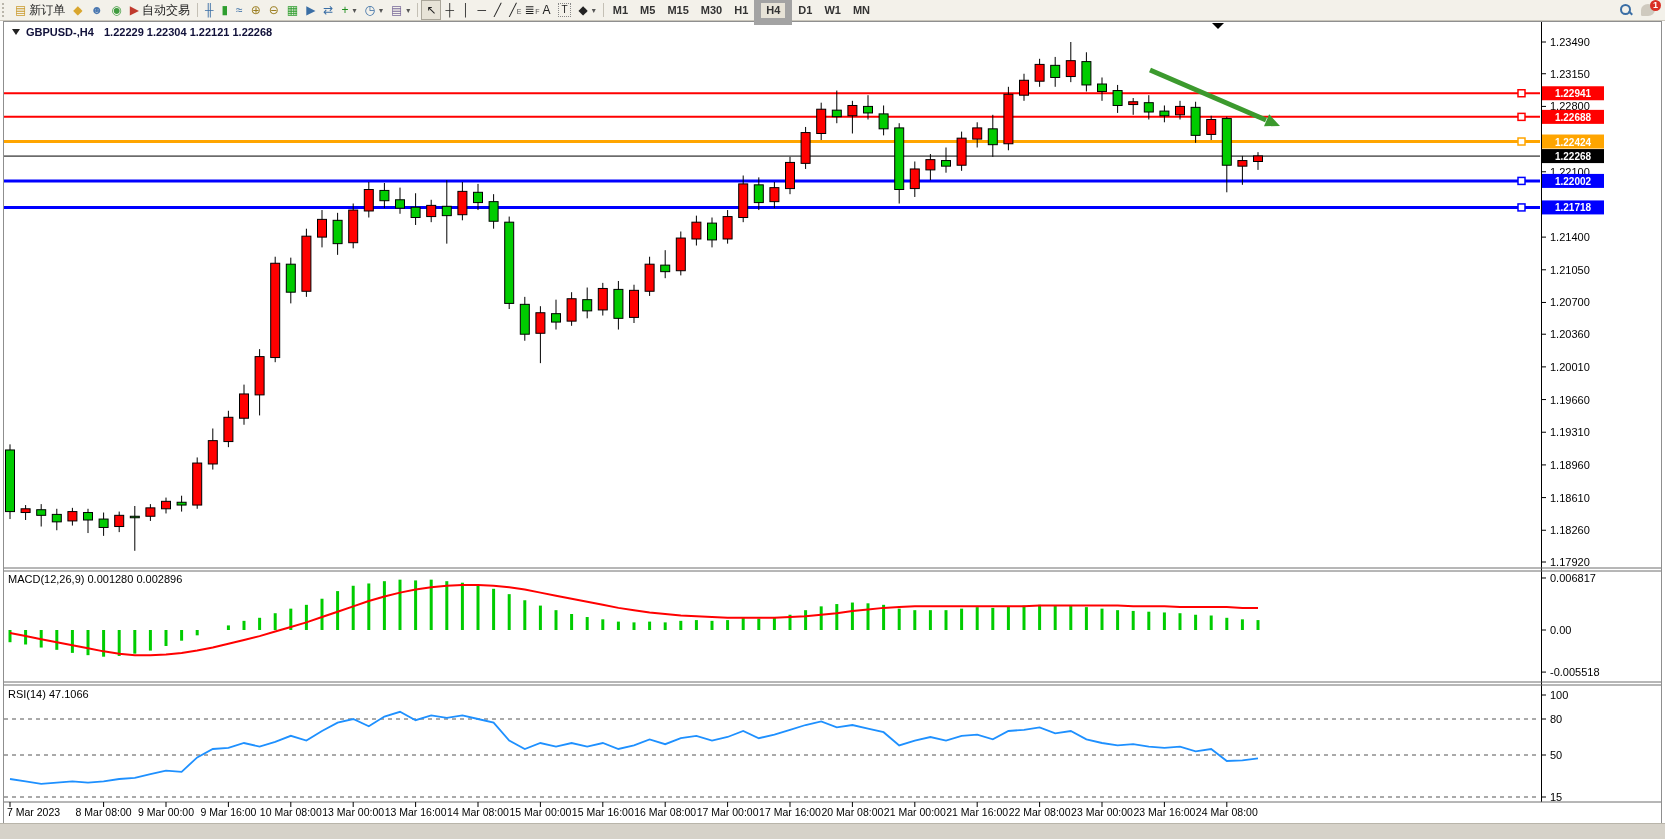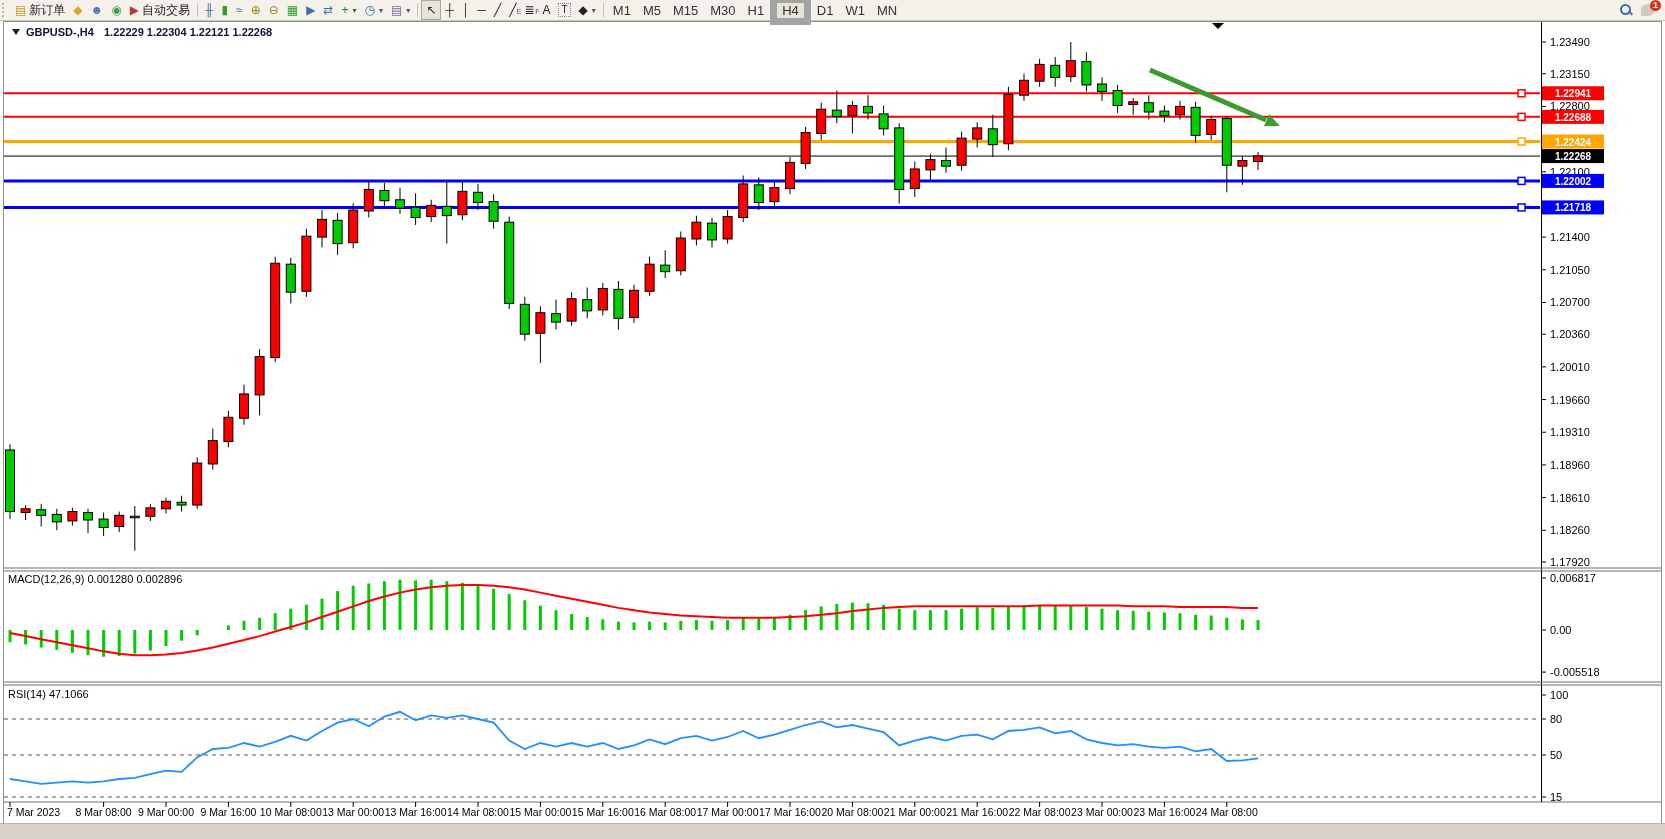--- a/index.html
+++ b/index.html
@@ -6,21 +6,21 @@
   .app{position:relative;width:1665px;height:839px;font-family:"Liberation Sans","DejaVu Sans",sans-serif;overflow:hidden;background:#ffffff;}
   
   .toolbar{position:absolute;top:0;left:0;width:1665px;height:20px;background:#f3f1ea;border-bottom:1px solid #c9c5ba;display:flex;align-items:center;font-size:12px;color:#222;z-index:5;}
   .tb-grip{width:5px;height:14px;margin:0 2px;border-left:2px dotted #b9b5aa;}
   .tb-btn{display:flex;align-items:center;gap:3px;padding:0 4px;height:18px;cursor:default;white-space:nowrap;}
   .tb-ic{font-size:12px;line-height:18px;display:inline-block;position:relative;}
   .tb-ic .sub{position:absolute;right:-5px;bottom:-2px;font-size:7px;color:#555;}
   .tb-ic.boxed{border:1px dotted #888;padding:0 2px;line-height:12px;font-size:10px;}
   .dd{font-size:8px;color:#555;margin-left:1px;}
   .tb-sep{width:1px;height:14px;background:#c4c0b5;margin:0 3px;flex:0 0 auto;}
-  .tf-btn{padding:1px 6px;font-size:13px;color:#333;height:15px;line-height:15px;}
+  .tf-btn{padding:1px 6px;font-size:11px;color:#333;height:15px;line-height:15px;font-weight:bold;}
   .tf-btn.active{background:#e7e3d7;border:7px solid #a3a3a3;padding:0 5px;}
   .tb-right{margin-left:auto;display:flex;align-items:center;gap:8px;padding-right:10px;}
   .mag{position:relative;width:14px;height:14px;}
   .mag .lens{position:absolute;left:1px;top:1px;width:7px;height:7px;border:2px solid #3a6ea5;border-radius:50%;}
   .mag .handle{position:absolute;left:9px;top:9px;width:5px;height:2px;background:#3a6ea5;transform:rotate(45deg);}
   .bubble{position:relative;width:14px;height:12px;background:#cfcabf;border-radius:50% 50% 50% 10%;}
   .badge{position:absolute;top:-4px;right:-6px;min-width:11px;height:11px;border-radius:50%;background:#d93025;color:#fff;font-size:9px;line-height:11px;text-align:center;font-weight:bold;}
   
   .chart-svg{position:absolute;top:0;left:0;}
   text{font-family:"Liberation Sans","DejaVu Sans",sans-serif;}

